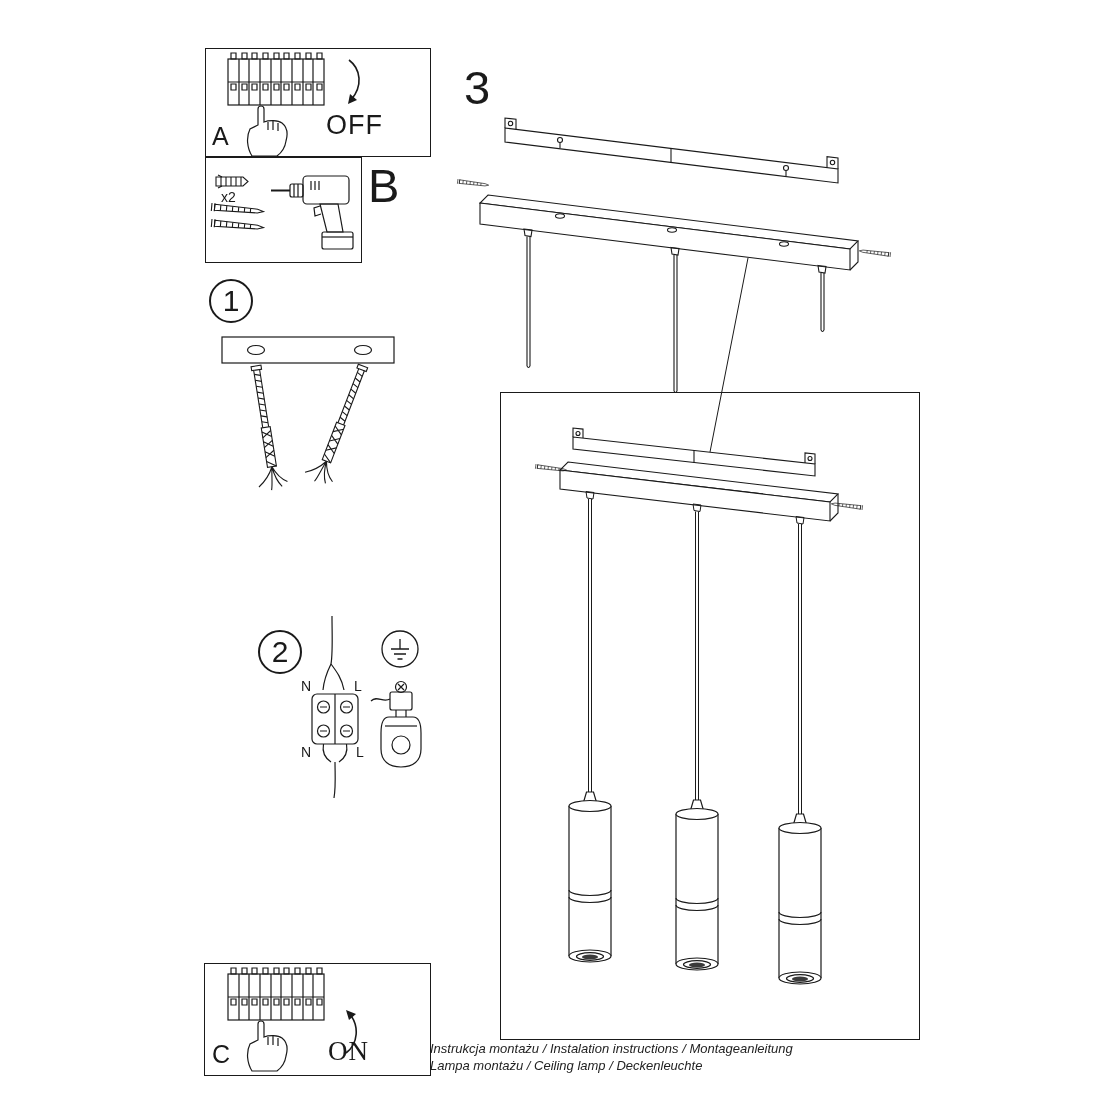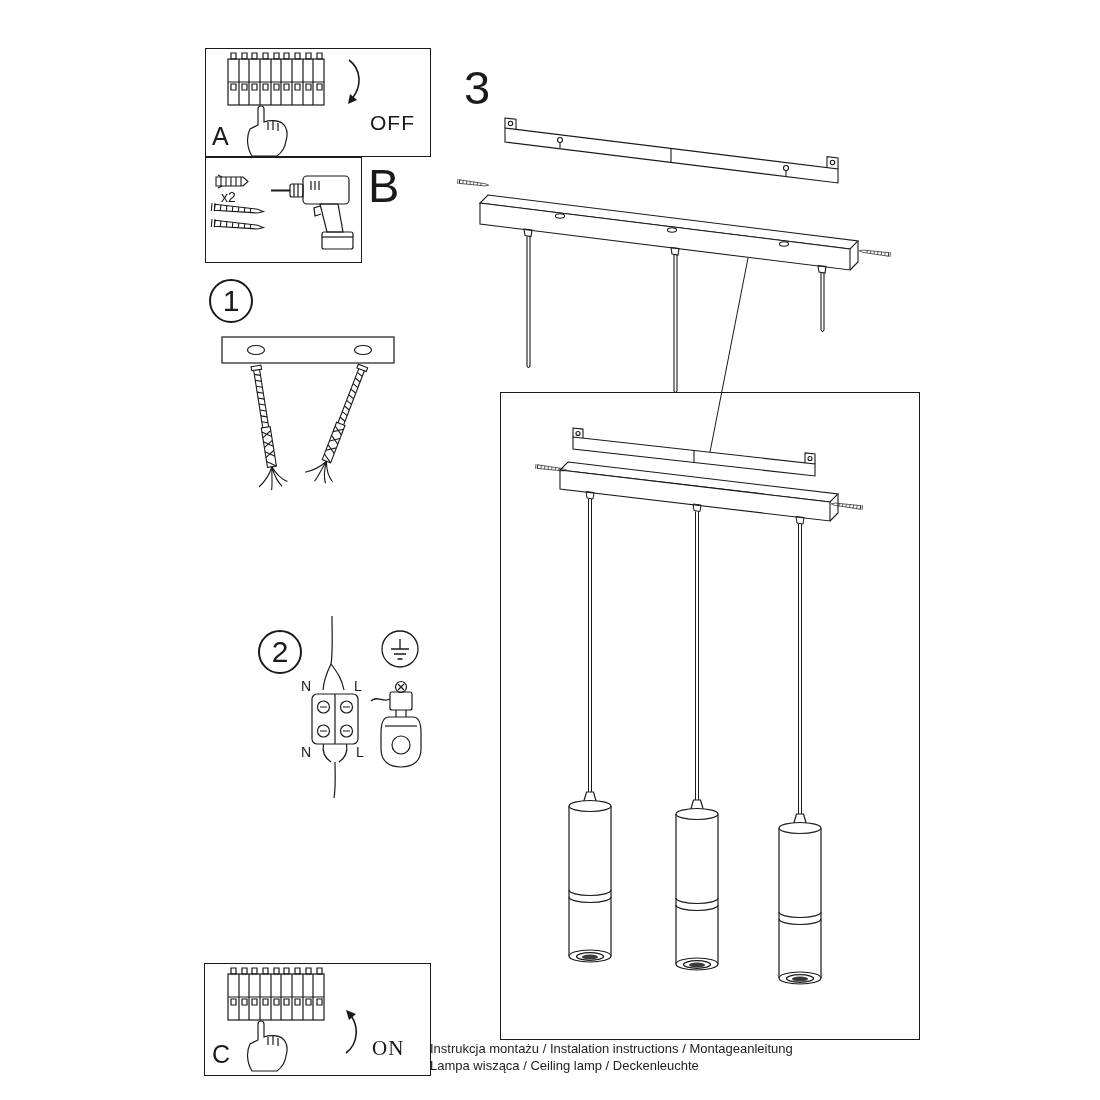--- a/index.html
+++ b/index.html
@@ -15,30 +15,30 @@
   .step-circle { position:absolute; width:44px; height:44px; border:2px solid #1a1a1a; border-radius:50%;
                  display:flex; align-items:center; justify-content:center; font-size:30px; }
   #circle-1 { left:209px; top:279px; }
   #circle-2 { left:258px; top:630px; }
   .big-letter { position:absolute; font-size:47px; line-height:1; }
   #letter-b { left:368px; top:162px; }
   #number-3 { left:464px; top:64px; }
   .corner-label { position:absolute; font-size:25px; line-height:1; }
   #label-a { left:212px; top:124px; }
   #label-c { left:212px; top:1042px; }
-  .action-label { position:absolute; font-size:21px; line-height:1; letter-spacing:1px;margin-left:44px; }
+  .action-label { position:absolute; font-size:27px; line-height:1; letter-spacing:1px; }
   #label-off { left:326px; top:112px; }
   #label-on { left:328px; top:1038px;font-family:Liberation Serif, serif; }
   .small-label { position:absolute; font-size:14px; line-height:1; }
   #label-x2 { left:221px; top:190px; font-size:14px; }
   #label-n1 { left:301px; top:679px; }
   #label-l1 { left:354px; top:679px; }
   #label-n2 { left:301px; top:745px; }
   #label-l2 { left:356px; top:745px; }
-  .footer-line { position:absolute; font-size:13px; line-height:1; color:#222; }
+  .footer-line { position:absolute; font-size:13px; line-height:1; color:#222;font-style:italic; }
   #footer-1 { left:430px; top:1042px; }
   #footer-2 { left:430px; top:1059px; }
 </style>
 </head>
 <body>
 
 <div class="sheet">
 
   <div class="frame" id="frame-a"></div>
   <div class="frame" id="frame-b"></div>
@@ -224,15 +224,15 @@
   <div class="small-label" id="label-l1">L</div>
   <div class="small-label" id="label-n2">N</div>
   <div class="small-label" id="label-l2">L</div>
 
   <div class="big-letter" id="number-3">3</div>
 
   <div class="corner-label" id="label-c">C</div>
   <div class="action-label" id="label-on">ON</div>
 
   <div class="footer-line" id="footer-1">Instrukcja montażu / Instalation instructions / Montageanleitung</div>
-  <div class="footer-line" id="footer-2">Lampa wisząca / Ceiling lamp / Deckenleuchte</div>
+  <div class="footer-line" id="footer-2">Lampa montażu / Ceiling lamp / Deckenleuchte</div>
 
 </div>
 
 </body></html>

